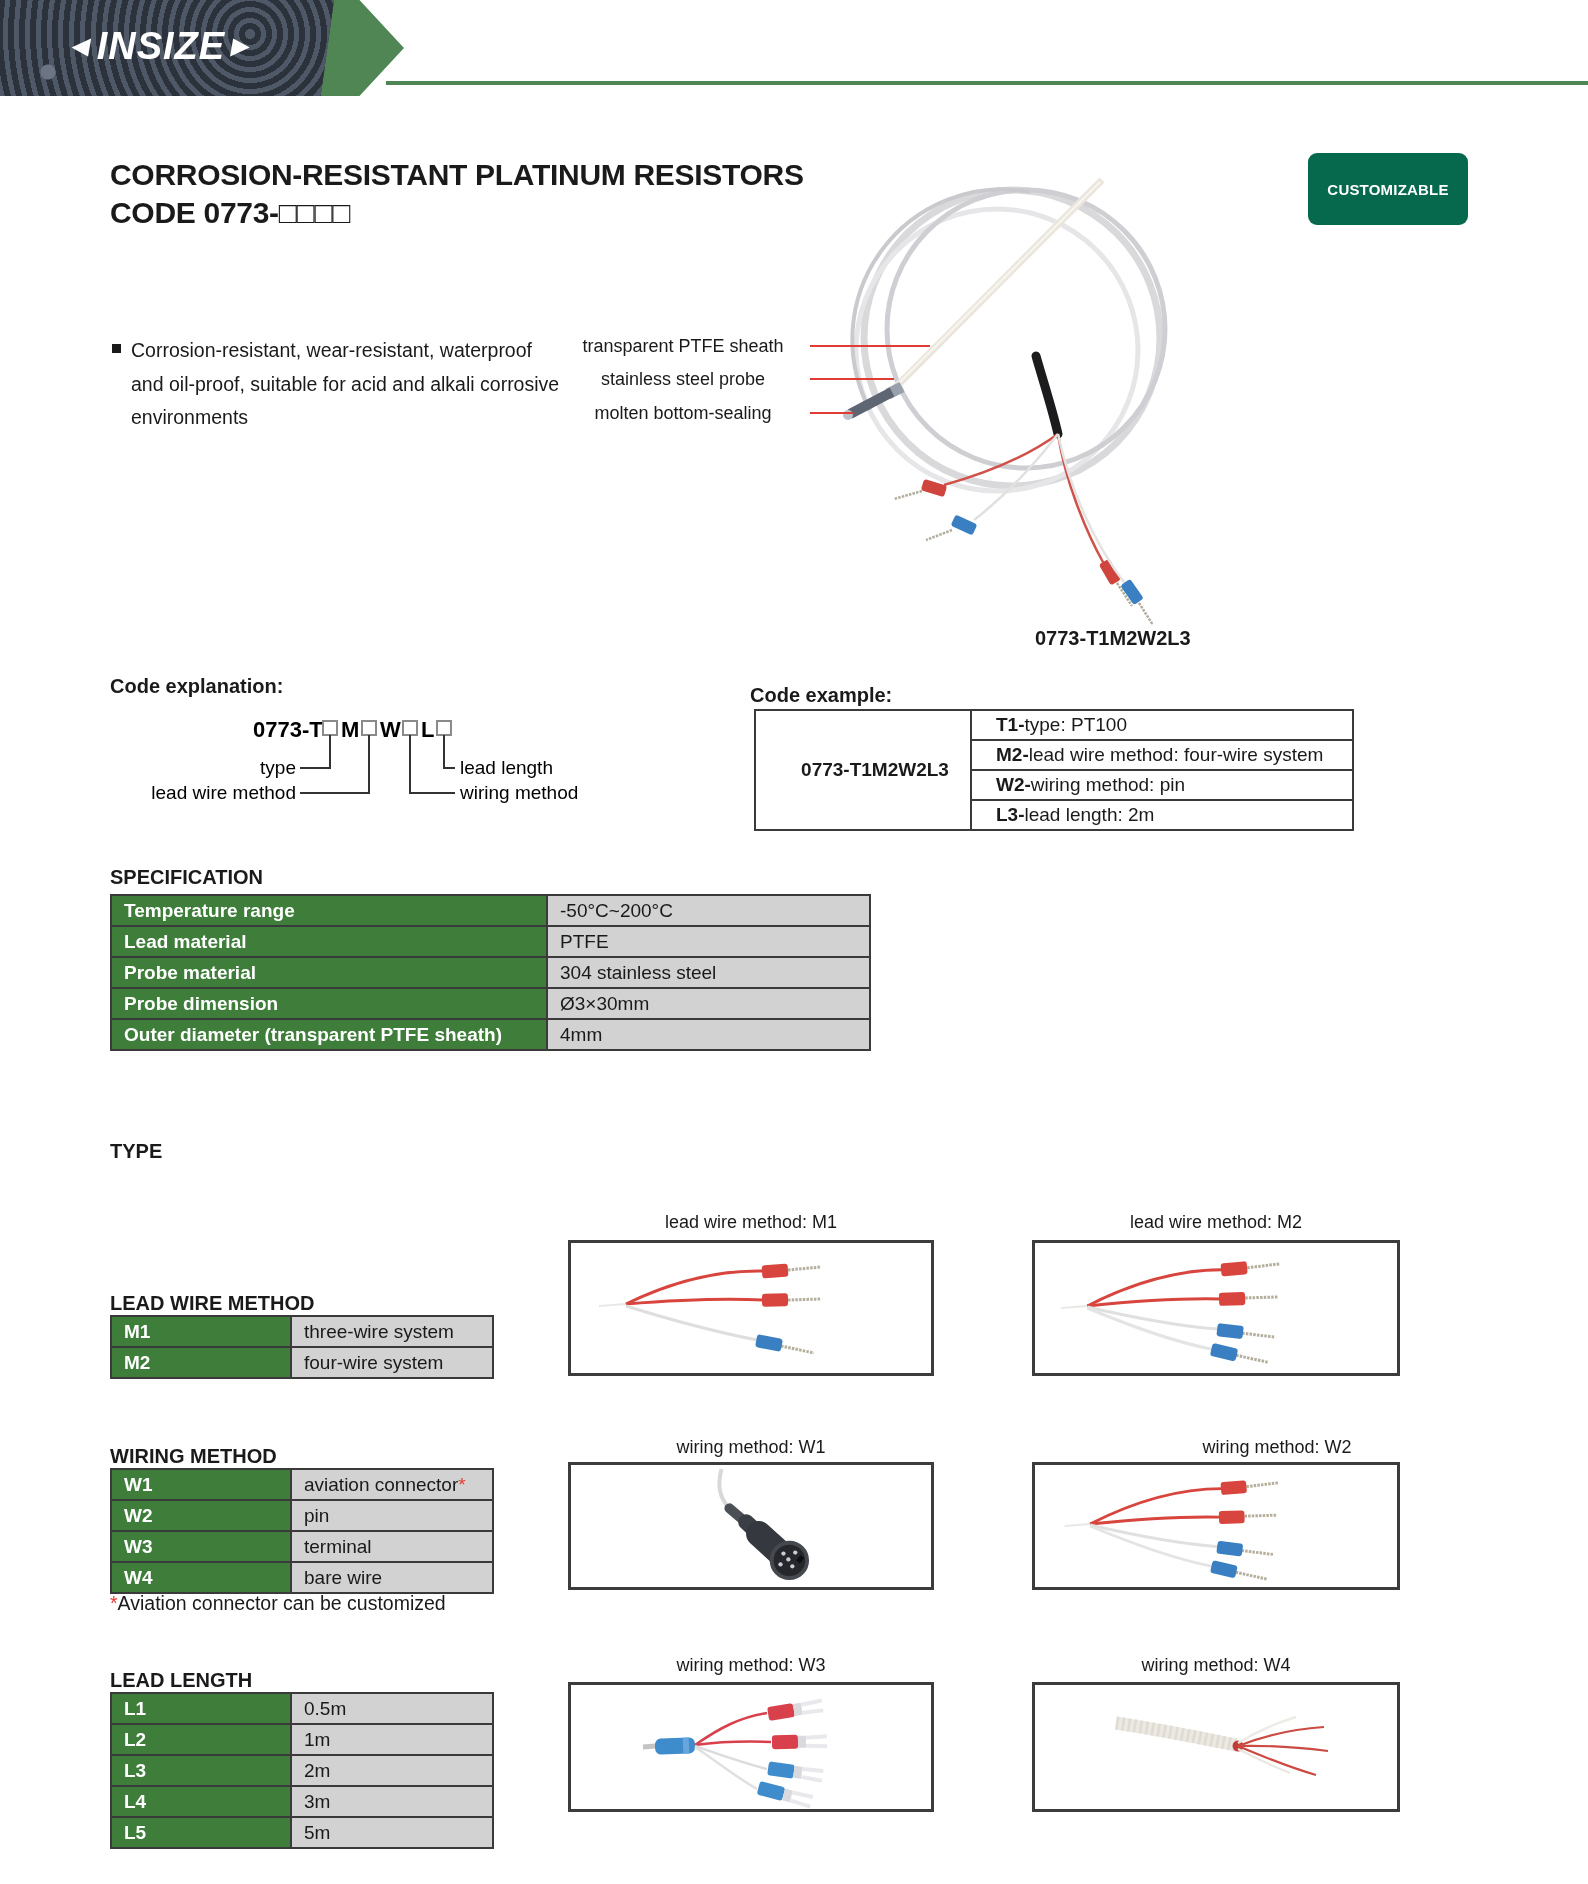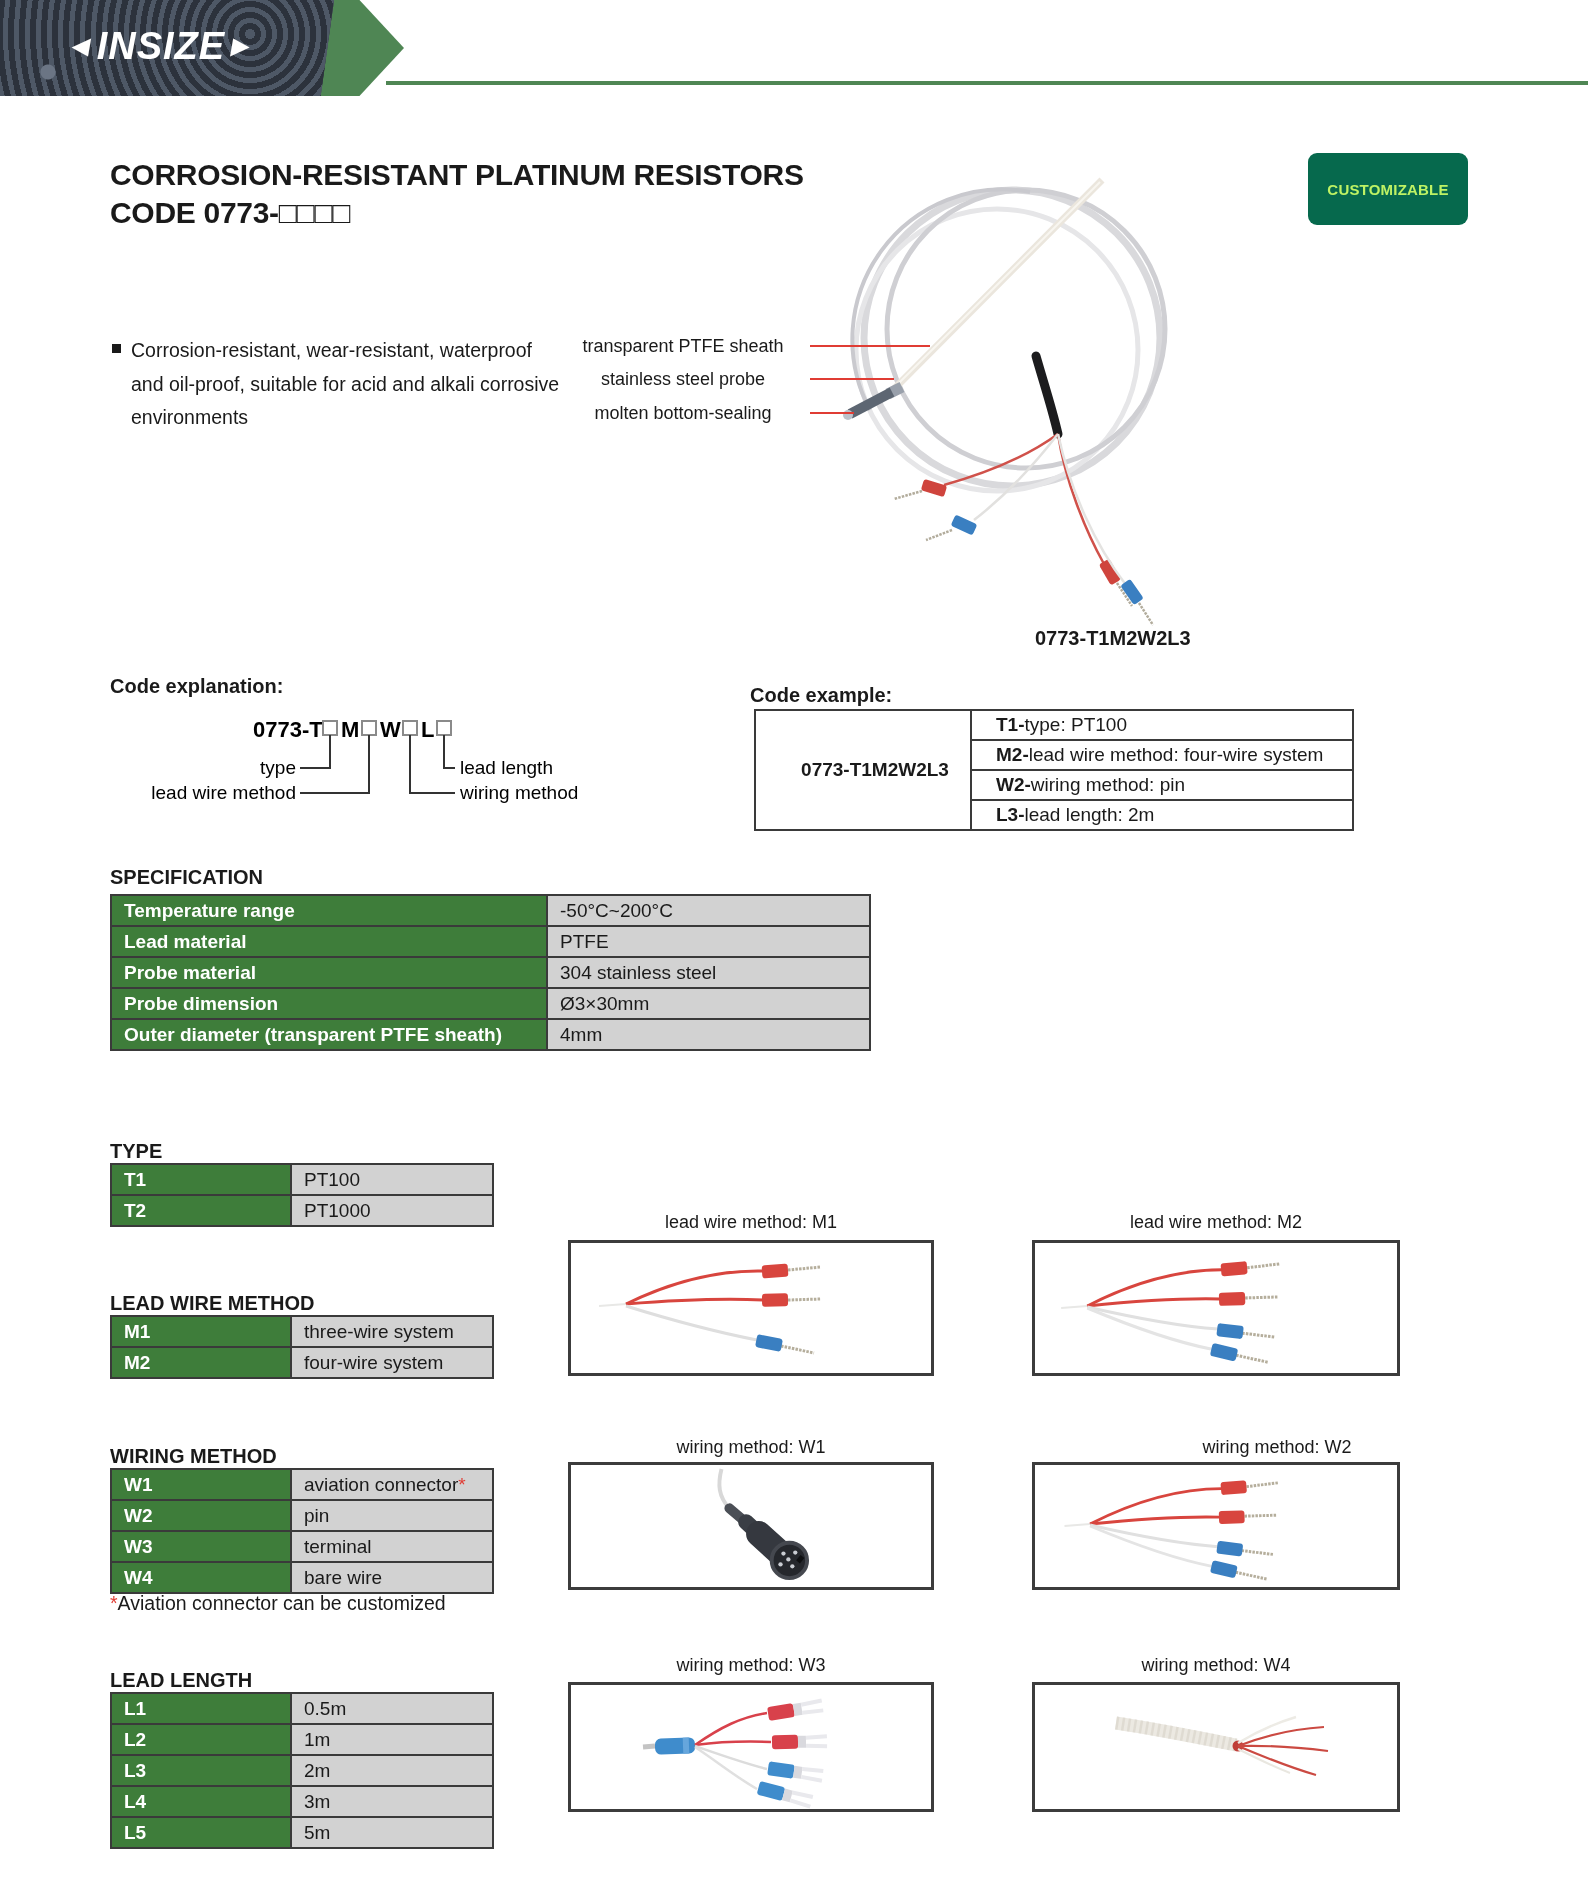--- a/index.html
+++ b/index.html
@@ -19,21 +19,21 @@
       linear-gradient(100deg,#2f3640,#47505c 55%,#2b313a);}
   .logo{left:66px;top:24px;z-index:3;color:#fff;white-space:nowrap;display:flex;align-items:center;}
   .logo .arr{font-size:30px;line-height:44px;transform:skewX(-10deg);}
   .logo .word{font-size:38px;line-height:44px;font-weight:bold;font-style:italic;letter-spacing:1px;margin:0 1px;}
   .banner-line{left:386px;top:81px;width:1202px;height:4px;background:var(--banner-green);}
 
   
   .title{left:110px;font-size:30px;font-weight:bold;letter-spacing:-0.3px;white-space:nowrap;text-align:right;}
   .badge{left:1308px;top:153px;width:160px;height:72px;background:var(--badge-green);
     border-radius:9px;display:flex;align-items:center;justify-content:center;
-    color:#bef264;font-weight:bold;font-size:15px;letter-spacing:0.2px;}
+    color:#ffffff;font-weight:bold;font-size:15px;letter-spacing:0.2px;}
 
   
   .bullet-square{left:112px;top:344px;width:9px;height:9px;background:#1a1a1a;}
   .bullet-text{left:131px;top:334px;width:432px;font-size:19.5px;line-height:33.5px;}
 
   
   .pil{width:246px;text-align:center;font-size:18px;white-space:nowrap;}
   .rline{height:2px;background:var(--accent-red);}
   .pimg-caption{left:1035px;top:627px;font-size:20px;font-weight:bold;white-space:nowrap;}
 
@@ -195,36 +195,20 @@
           <td class="v">Ø3×30mm</td>
         </tr>
     <tr>
           <td class="k" style="height:29.5px">Outer diameter (transparent PTFE sheath)</td>
           <td class="v">4mm</td>
         </tr>
   </tbody>
     </table>
 
   <div class="abs sh" style="top:1140px">TYPE</div>
-  <table class="dt abs" style="left:110px;top:1163px;width:382px">
-    <colgroup>
-        <col style="width:180px">
-        <col style="width:202px">
-      </colgroup>
-    <tbody>
-        <tr>
-          <td class="k">T1</td>
-          <td class="v">PT100</td>
-        </tr>
-    <tr>
-          <td class="k">T2</td>
-          <td class="v">PT1000</td>
-        </tr>
-  </tbody>
-    </table>
 
   <div class="abs sh" style="top:1292px">LEAD WIRE METHOD</div>
   <table class="dt abs" style="left:110px;top:1315px;width:382px">
     <colgroup>
         <col style="width:180px">
         <col style="width:202px">
       </colgroup>
     <tbody>
         <tr>
           <td class="k">M1</td>

